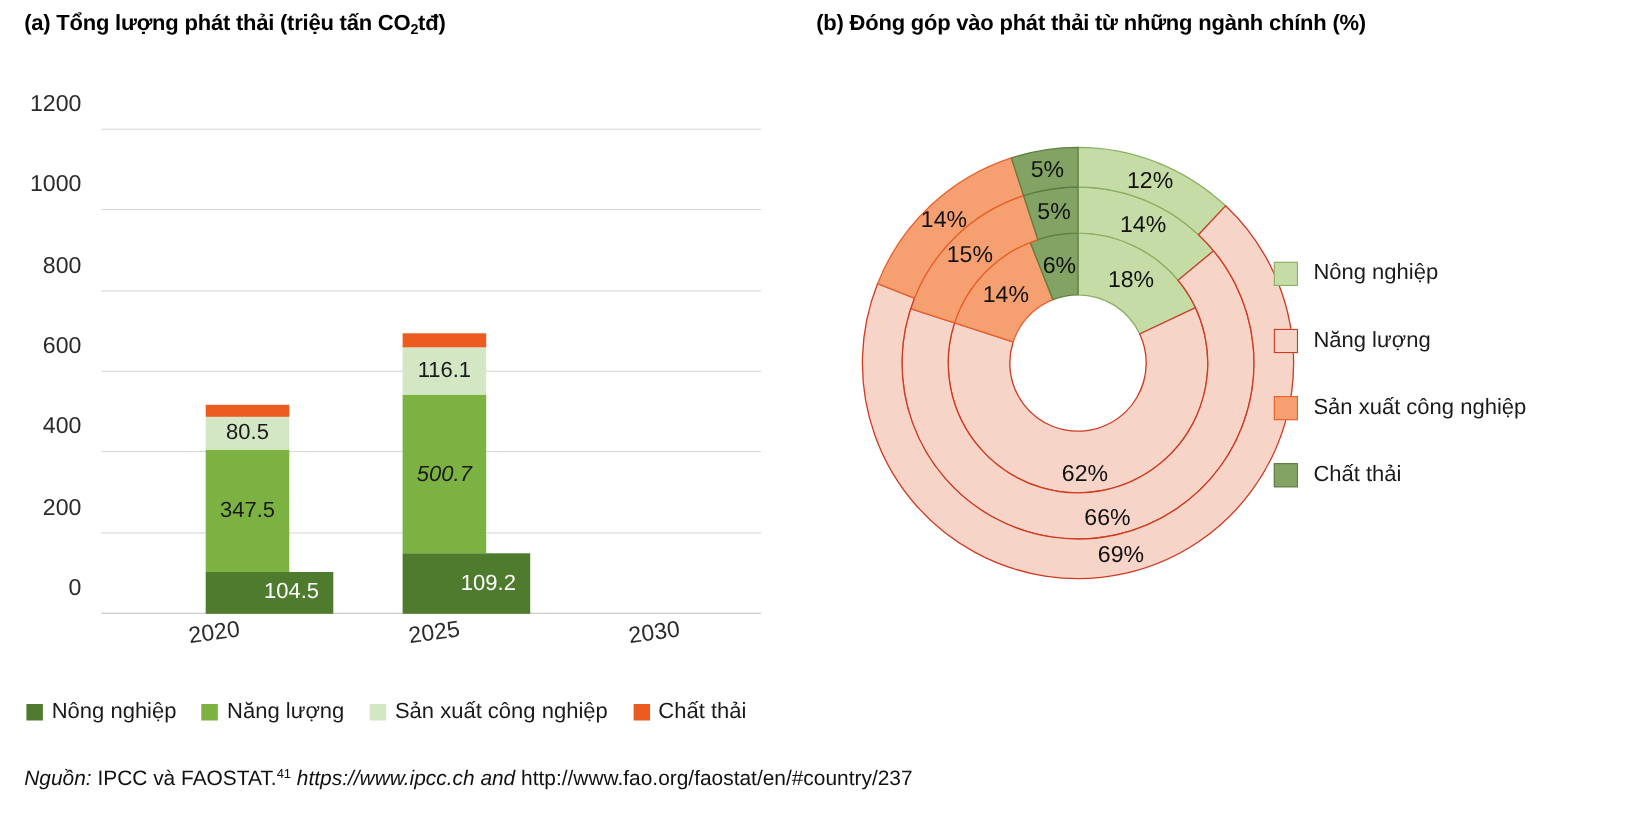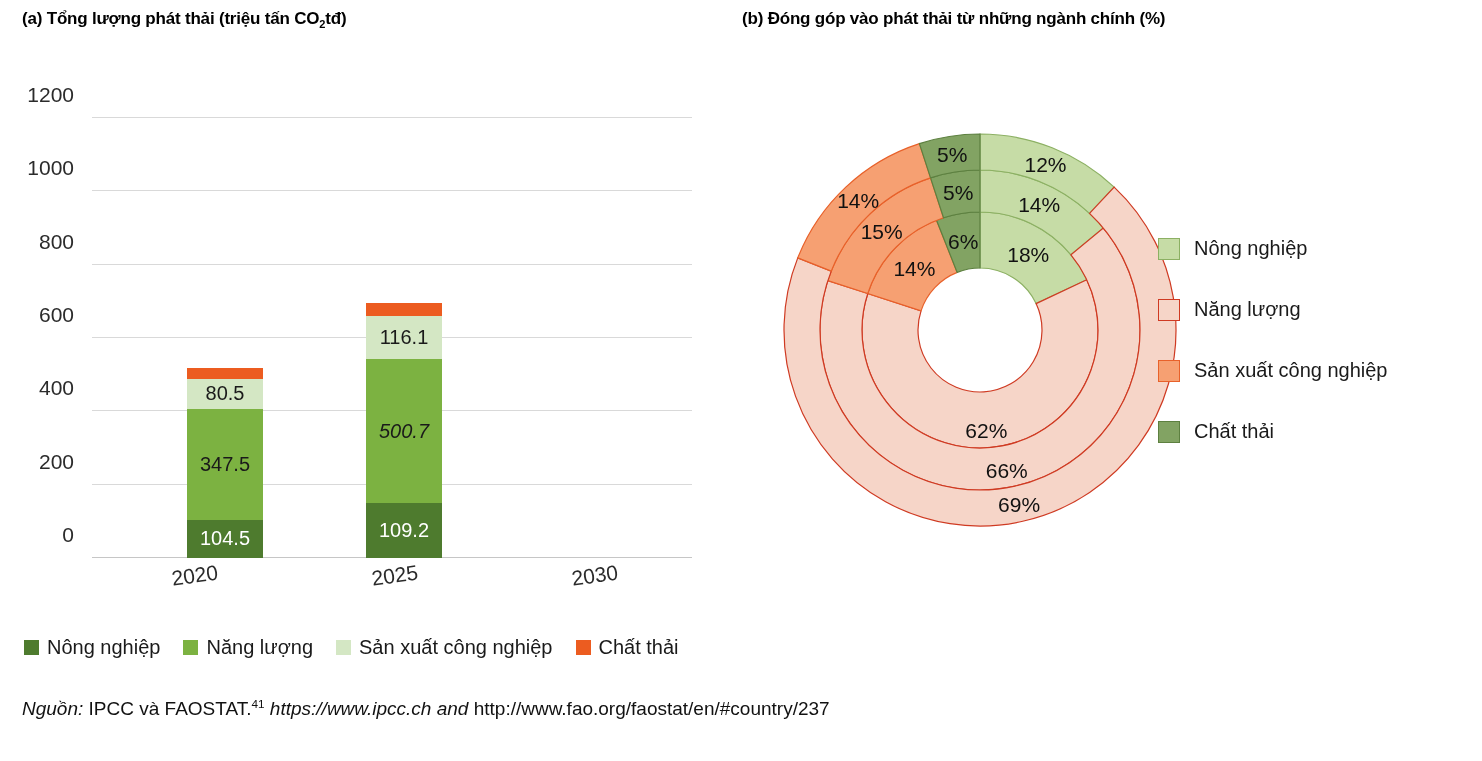--- a/index.html
+++ b/index.html
@@ -6,21 +6,21 @@
   body{
     width:1482px;height:761px;
     background:#ffffff;
     font-family:"Liberation Sans","DejaVu Sans",sans-serif;
     color:#111111;
     overflow:hidden;
     position:relative;
   }
   .panel-title{
     font-weight:bold;
-    font-size:17px;
+    font-size:20px;
     letter-spacing:-0.2px;
     color:#000;
     line-height:1.35;
   }
   #title-a{position:absolute;left:22px;top:8px;width:700px;}
   #title-b{position:absolute;left:742px;top:8px;width:700px;}
   sub{font-size:0.65em;vertical-align:baseline;position:relative;top:4px;}
   sup{font-size:0.62em;vertical-align:baseline;position:relative;top:-7px;}
 
   
@@ -28,21 +28,21 @@
   #plot{position:absolute;left:92px;top:13px;width:600px;height:440px;}
   .gridline{position:absolute;left:0;width:600px;height:1px;background:#d9d9d9;}
   .gridline.axis0{background:#c6c6c6;height:1px;}
   .ytick{
     position:absolute;right:710px;width:90px;text-align:right;
     font-size:21px;color:#2b2b2b;transform:translateY(-11px);
   }
   .bar{position:absolute;width:76px;bottom:0;}
   .seg{position:relative;width:100%;display:flex;align-items:center;justify-content:center;}
   .seg span{font-size:20px;white-space:nowrap;}
-  .seg.agri{background:#4e7b2e;}
+  .seg.agri{background:#4e7b2e;padding-left:40px;}
   .seg.agri span{color:#ffffff;}
   .seg.energy{background:#7cb241;}
   .seg.energy span{color:#1a1a1a;}
   .seg.indus{background:#d4e7c4;}
   .seg.indus span{color:#1a1a1a;}
   .seg.waste{background:#ec5c20;}
   .seg.waste span{color:transparent;}
   .xtick{
     position:absolute;top:462px;font-size:21px;color:#2b2b2b;
     transform:rotate(-8deg);transform-origin:left top;white-space:nowrap;

